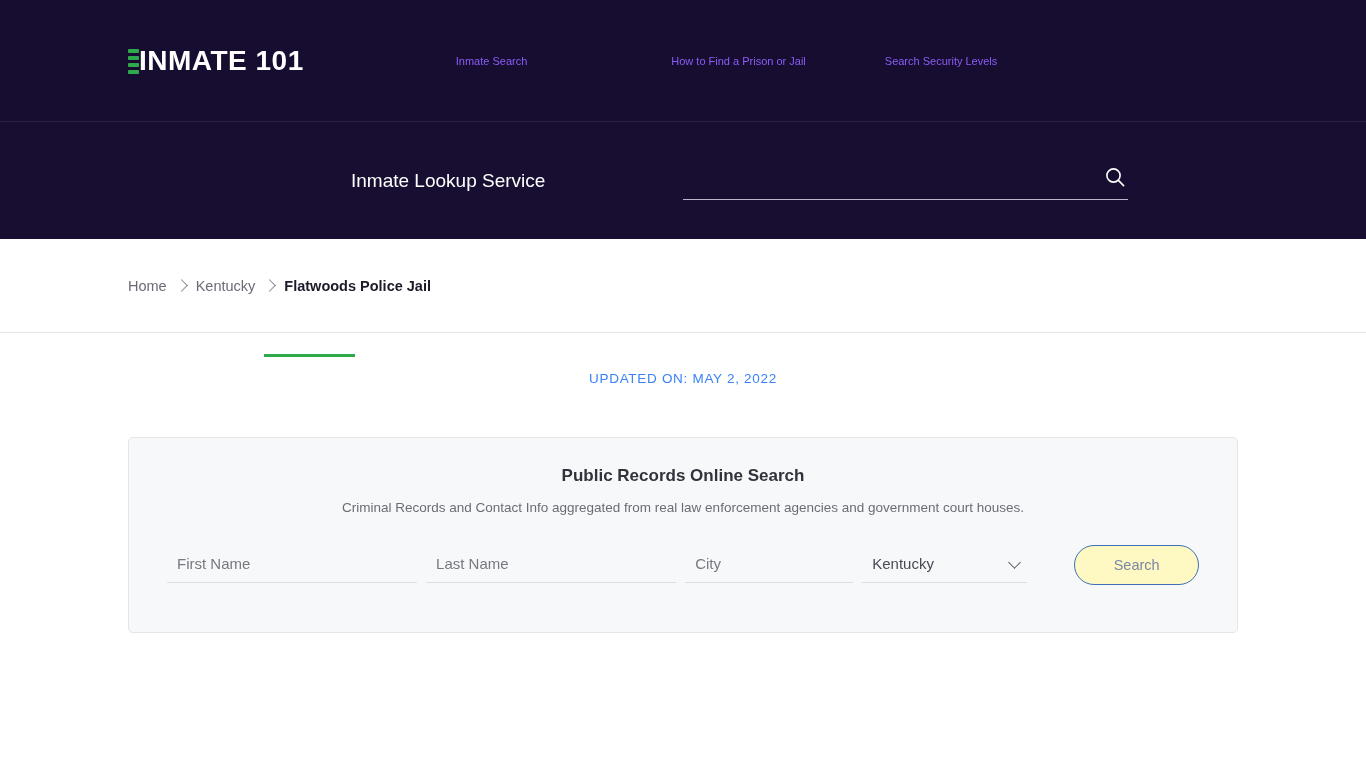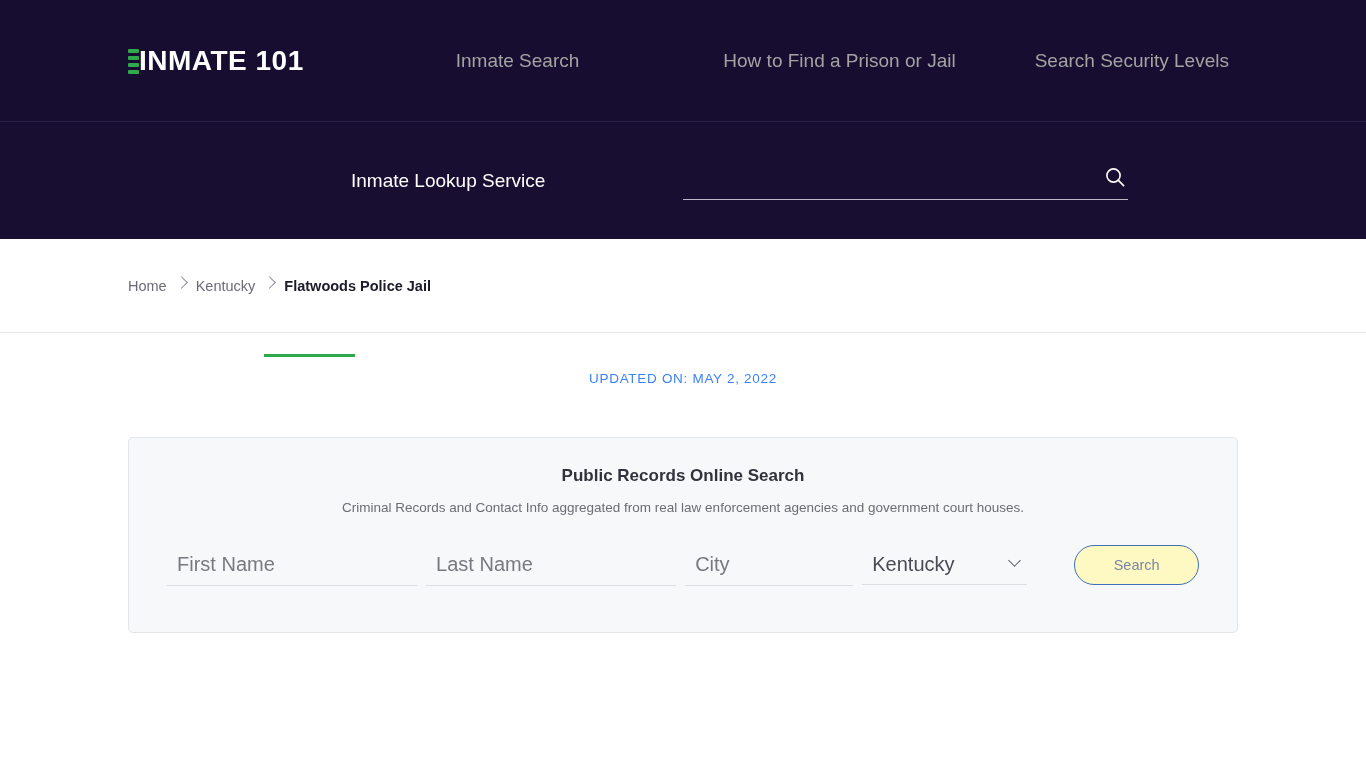--- a/index.html
+++ b/index.html
@@ -57,23 +57,23 @@
     line-height: 1;
     white-space: nowrap;
   }
   .nav {
     display: flex;
     align-items: center;
     margin-left: 152px;
     gap: 0;
   }
   .nav a {
-    color: #a3a3a3;
+    color: #8b5cf6;
     text-decoration: none;
-    font-size: 19px;
+    font-size: 11px;
     font-weight: 400;
     white-space: nowrap;
   }
   .nav a:nth-child(1) { margin-right: 144px; }
   .nav a:nth-child(2) { margin-right: 79px; }
 
   
   .searchstrip {
     height: 117px;
     background: #170E31;
@@ -121,21 +121,21 @@
   .breadcrumb-wrap {
     height: 94px;
     background: #ffffff;
     border-bottom: 1px solid #e6e6e8;
     display: flex;
     align-items: center;
   }
   .breadcrumb {
     margin-left: 128px;
     display: flex;
-    align-items: flex-start;
+    align-items: center;
     font-size: 14.5px;
     gap: 9px;
   }
   .breadcrumb a {
     color: #6b6b77;
     text-decoration: none;
     font-weight: 500;
   }
   .breadcrumb .sep {
     width: 9px; height: 9px;
@@ -206,21 +206,21 @@
     align-items: center;
   }
   .field {
     border-bottom: 1px solid #dcdee3;
     padding: 0 0 9px 10px;
   }
   .field input, .field select {
     border: 0;
     outline: none;
     background: transparent;
-    font-size: 20px;
+    font-size: 15px;
     font-family: "Liberation Sans", sans-serif;
     color: #4a4a55;
     width: 100%;
     padding: 0;
   }
   .field input::placeholder { color: #78787f; }
   .f-first { width: 253px; margin-right: 9px; }
   .f-last  { width: 253px; margin-right: 9px; }
   .f-city  { width: 170px; margin-right: 9px; }
   .f-state { width: 167px; margin-right: 47px; position: relative; }

